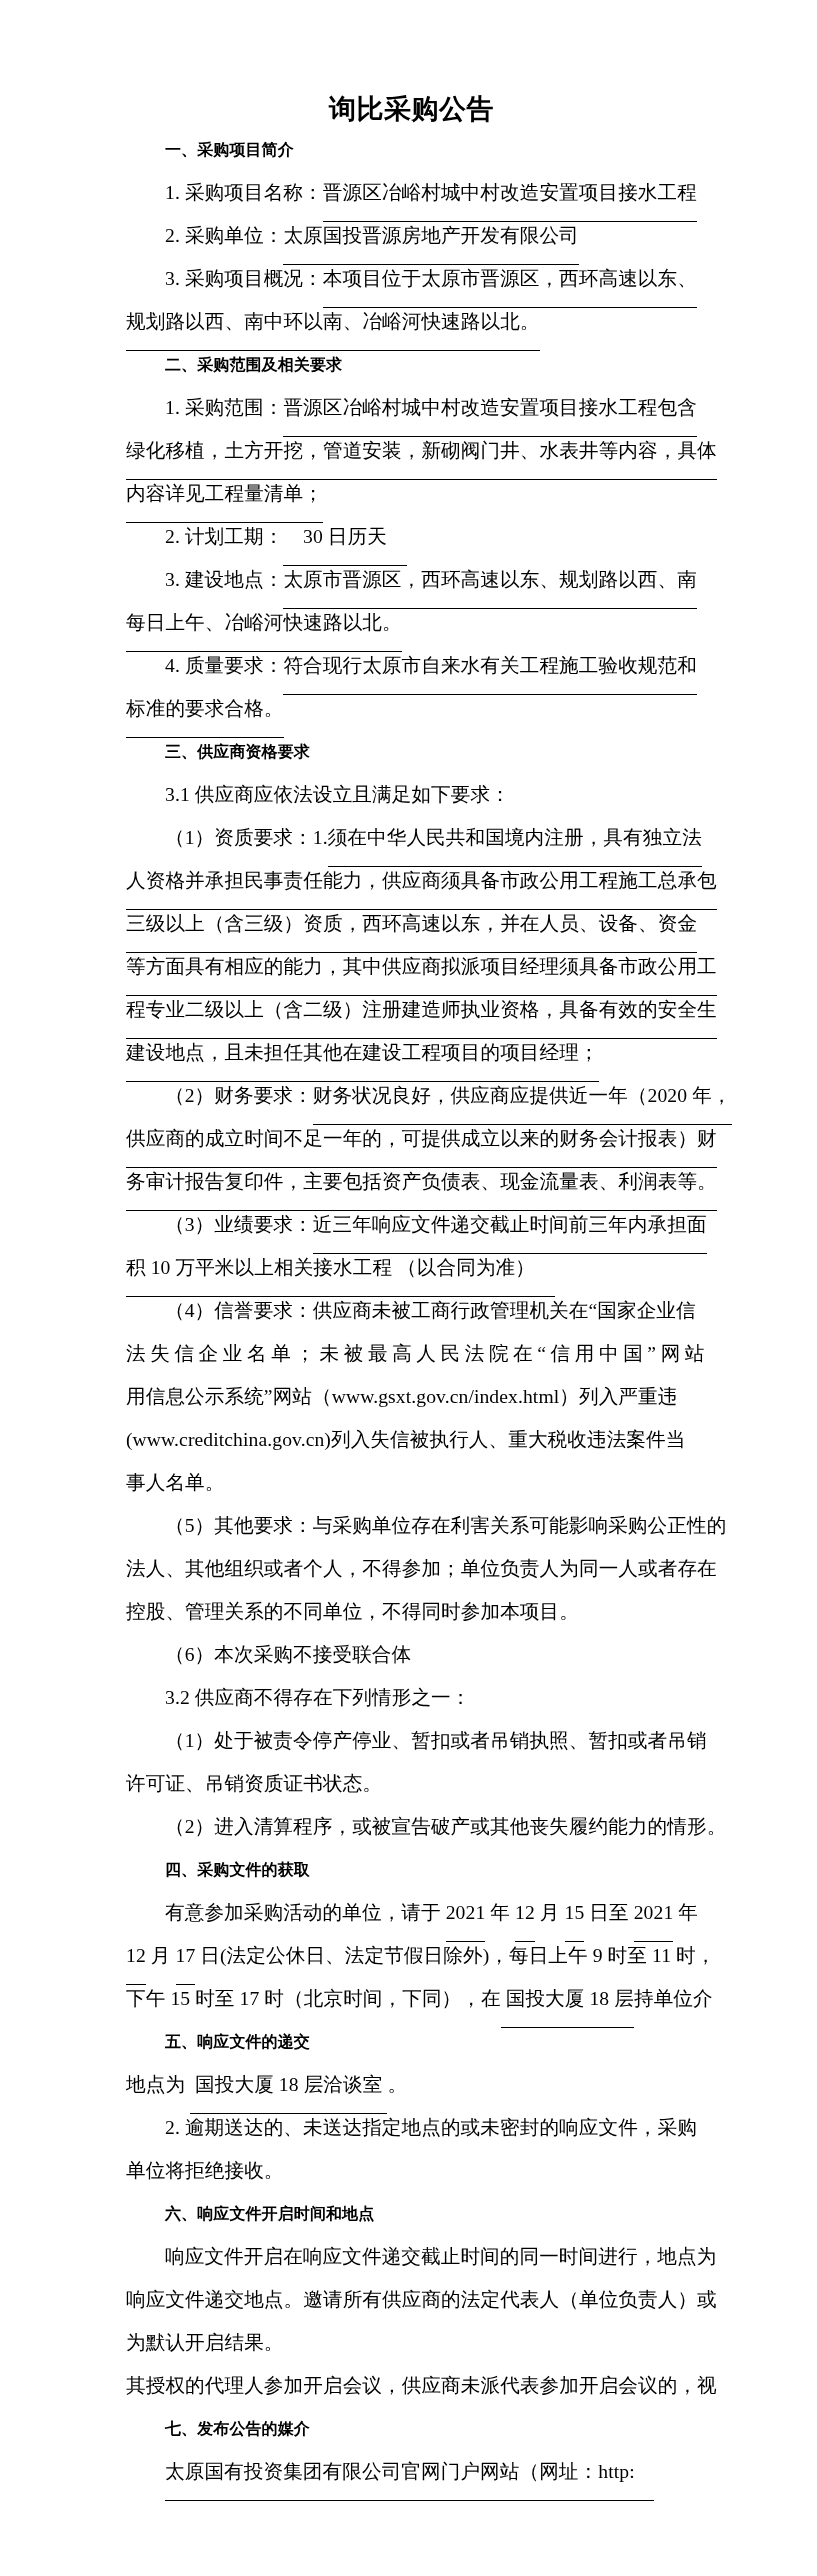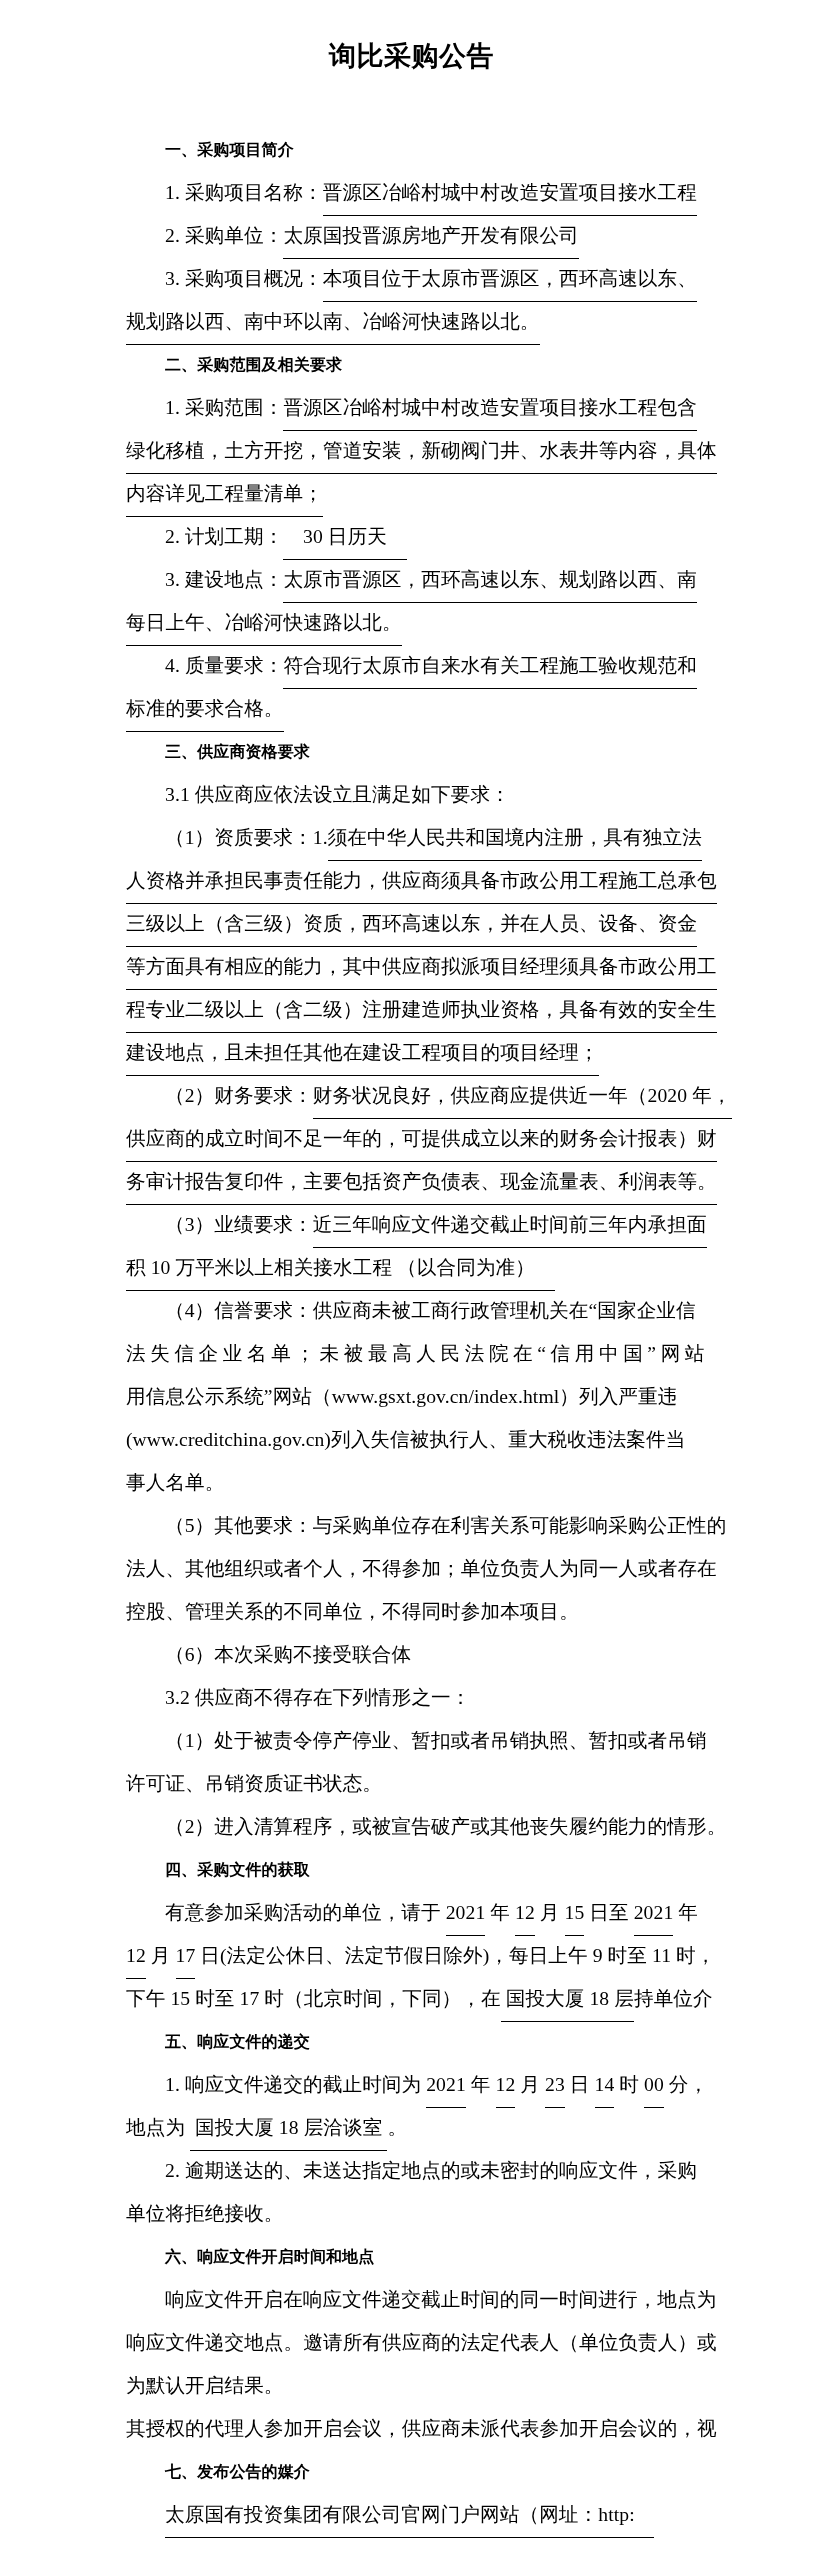--- a/index.html
+++ b/index.html
@@ -19,21 +19,21 @@
     position: absolute;
     top: 0;
     left: 0;
     width: 818px;
     height: 3002px;
     background: #ffffff;
   }
   .doc-title {
     box-sizing: border-box;
     height: 128px;
-    padding-top: 41px;
+    padding-top: 94px;
     width: 587px;
     margin-left: 118px;
     text-align: center;
     font-size: 27px;
     line-height: 30px;
     font-weight: 700;
     letter-spacing: 0.5px;
     white-space: pre;
   }
   .doc-lines {
@@ -52,21 +52,21 @@
     font-size: 16px;
   }
   .line.indent {
     padding-left: 39px;
   }
   .line.spread {
     letter-spacing: 4.6px;
   }
   .u {
     border-bottom: 1.5px solid #000000;
-    padding-bottom: 12px;
+    padding-bottom: 18px;
   }
 </style>
 </head>
 <body>
 
 <div class="page">
   <div class="doc-title">询比采购公告</div>
   <div class="doc-lines" id="doc-lines">
       <div class="line heading indent"><span>一、采购项目简介</span></div>
       <div class="line indent"><span>1. 采购项目名称：</span><span class="u">晋源区冶峪村城中村改造安置项目接水工程</span></div>
@@ -106,21 +106,20 @@
       <div class="line indent"><span>（6）本次采购不接受联合体</span></div>
       <div class="line indent"><span>3.2 供应商不得存在下列情形之一：</span></div>
       <div class="line indent"><span>（1）处于被责令停产停业、暂扣或者吊销执照、暂扣或者吊销</span></div>
       <div class="line"><span>许可证、吊销资质证书状态。</span></div>
       <div class="line indent"><span>（2）进入清算程序，或被宣告破产或其他丧失履约能力的情形。</span></div>
       <div class="line heading indent"><span>四、采购文件的获取</span></div>
       <div class="line indent"><span>有意参加采购活动的单位，请于 </span><span class="u">2021</span><span> 年 </span><span class="u">12</span><span> 月 </span><span class="u">15</span><span> 日至 </span><span class="u">2021</span><span> 年</span></div>
       <div class="line"><span class="u">12</span><span> 月 </span><span class="u">17</span><span> 日(法定公休日、法定节假日除外)，每日上午 9 时至 11 时，</span></div>
       <div class="line"><span>下午 15 时至 17 时（北京时间，下同），在</span><span class="u"> 国投大厦 18 层</span><span>持单位介</span></div>
       <div class="line heading indent"><span>五、响应文件的递交</span></div>
-      <div class="line indent"><span>1. 响应文件递交的截止时间为 </span><span class="u">2021</span><span> 年 </span><span class="u">12</span><span> 月 </span><span class="u">23</span><span> 日 </span><span class="u">14</span><span> 时 </span><span class="u">00</span><span> 分，</span></div>
       <div class="line"><span>地点为 </span><span class="u"> 国投大厦 18 层洽谈室 </span><span>。</span></div>
       <div class="line indent"><span>2. 逾期送达的、未送达指定地点的或未密封的响应文件，采购</span></div>
       <div class="line"><span>单位将拒绝接收。</span></div>
       <div class="line heading indent"><span>六、响应文件开启时间和地点</span></div>
       <div class="line indent"><span>响应文件开启在响应文件递交截止时间的同一时间进行，地点为</span></div>
       <div class="line"><span>响应文件递交地点。邀请所有供应商的法定代表人（单位负责人）或</span></div>
       <div class="line"><span>为默认开启结果。</span></div>
       <div class="line"><span>其授权的代理人参加开启会议，供应商未派代表参加开启会议的，视</span></div>
       <div class="line heading indent"><span>七、发布公告的媒介</span></div>
       <div class="line indent"><span class="u">太原国有投资集团有限公司官网门户网站（网址：http:　</span></div>

